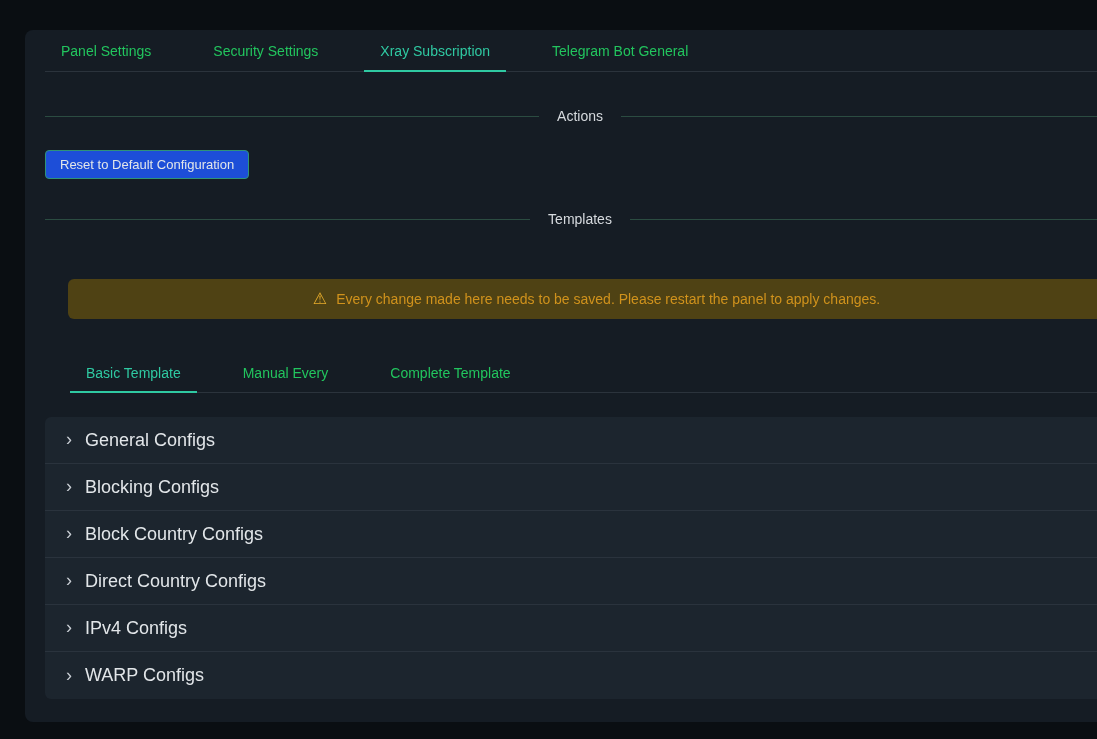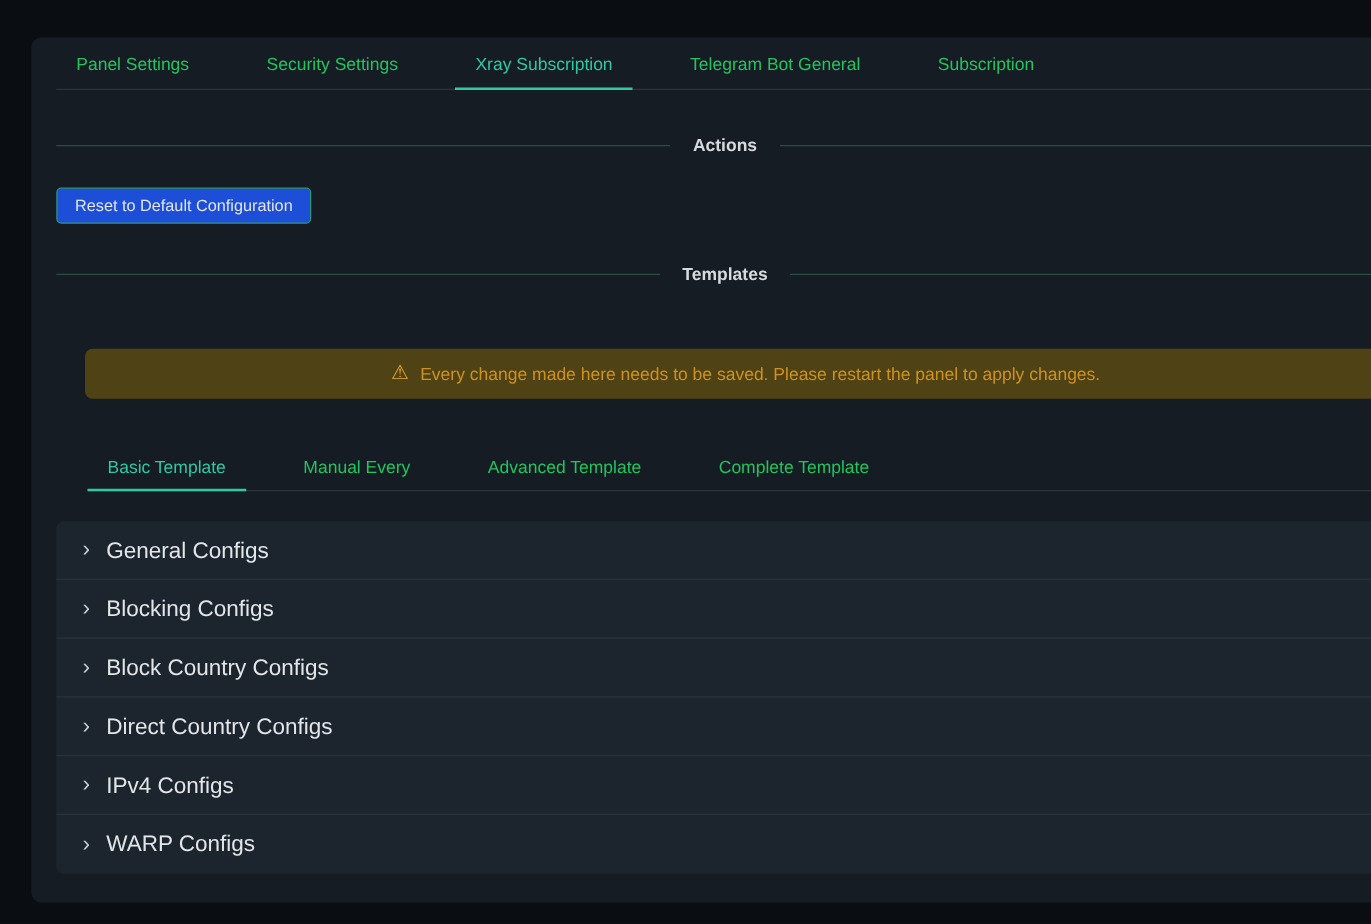--- a/index.html
+++ b/index.html
@@ -54,21 +54,21 @@
   }
   .divider::before, .divider::after {
     content:"";
     flex:1;
     height:1px;
     background:#2b4c41;
   }
   .divider-text {
     margin:0 18px;
     font-size:14px;
-    font-weight:bold;
+    font-weight:normal;
     color:#d6dade;
   }
   .divider.templates { margin-top:32px; }
   
   .reset-btn {
     display:inline-block;
     margin-top:26px;
     padding:6px 14px;
     background:#1d4ed8;
     border:1px solid #2f9378;
@@ -130,42 +130,40 @@
 </head>
 <body>
 
 <div class="card">
 
   <div class="tabbar">
     <div class="tab">Panel Settings</div>
     <div class="tab">Security Settings</div>
     <div class="tab active">Xray Subscription</div>
     <div class="tab">Telegram Bot General</div>
-    <div class="tab">Subscription</div>
   </div>
 
   <div class="divider">
     <span class="divider-text">Actions</span>
   </div>
 
   <button class="reset-btn">Reset to Default Configuration</button>
 
   <div class="divider templates">
     <span class="divider-text">Templates</span>
   </div>
 
   <div class="warning">
     <span class="warn-icon">⚠</span>
     <span class="warn-text">Every change made here needs to be saved. Please restart the panel to apply changes.</span>
   </div>
 
   <div class="tabbar sub">
     <div class="tab active">Basic Template</div>
     <div class="tab">Manual Every</div>
-    <div class="tab">Advanced Template</div>
     <div class="tab">Complete Template</div>
   </div>
 
   <div class="accordion">
     <div class="acc-row">
       <span class="chev">›</span>
       <span class="acc-label">General Configs</span>
     </div>
     <div class="acc-row">
       <span class="chev">›</span>

